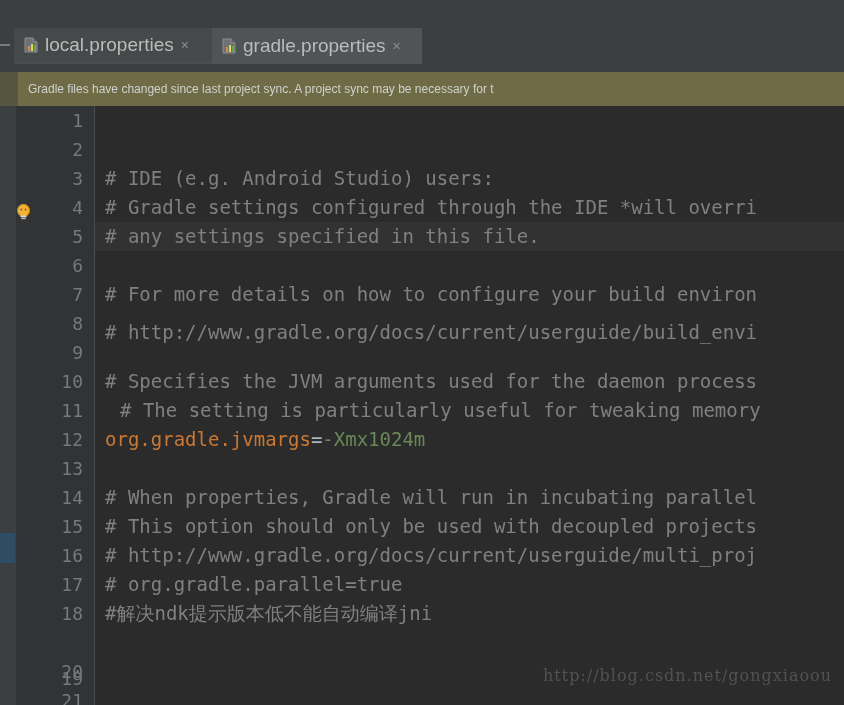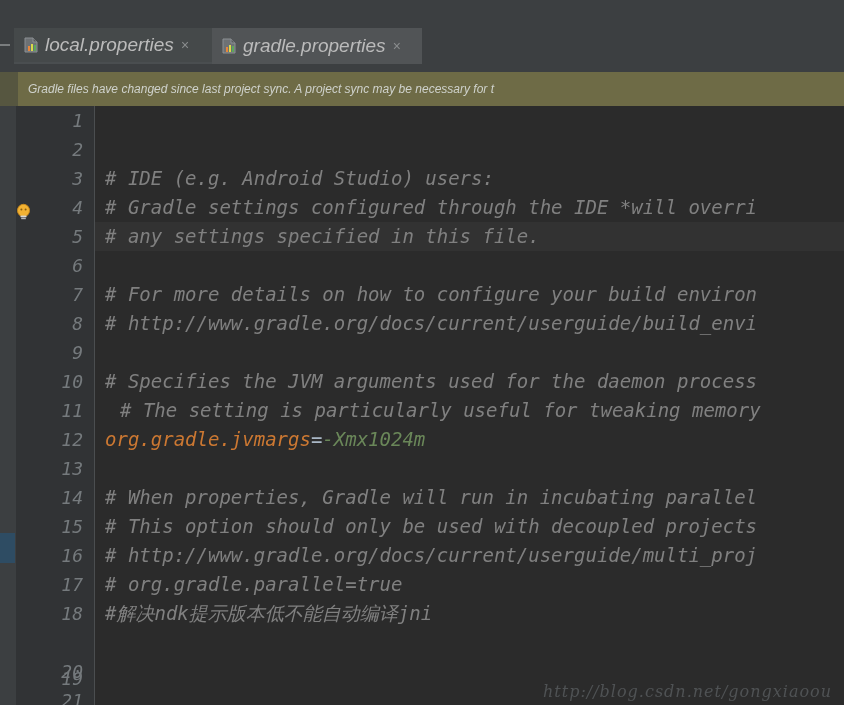--- a/index.html
+++ b/index.html
@@ -7,21 +7,20 @@
     width: 844px; height: 705px;
     overflow: hidden;
     background: #3c3f41;
     font-family: "Liberation Sans", sans-serif;
   }
   #root {
     position: relative;
     width: 844px; height: 705px;
     overflow: hidden;
     background: #c2410c;
-    font-style: italic;
   }
 
   
   #tabbar {
     position: absolute;
     left: 0; top: 0;
     width: 844px; height: 72px;
     background: #3c3f41;
     overflow: hidden;
   }
@@ -181,21 +180,21 @@
   
   #intention-bulb {
     position: absolute;
     left: 16px; top: 97px;
     width: 15px; height: 18px;
   }
 
   
   #watermark {
     position: absolute;
-    right: 12px; bottom: 4px;
+    right: 12px; bottom: 20px;
     font-family: "DejaVu Serif", serif;
     font-size: 16px;
     color: #4f5254;
     letter-spacing: 1px;
     white-space: nowrap;
   }
 </style>
 </head>
 <body>
 
@@ -272,21 +271,21 @@
     <div id="gutter-separator"></div>
 
     <div id="code-area">
         <div class="caret-line-hl" style="top: 116px;"></div>
         <div class="code-line" style="top: 29px;"></div>
         <div class="code-line" style="top: 58px;"><span class="cm"># IDE (e.g. Android Studio) users:</span></div>
         <div class="code-line" style="top: 87px;"><span class="cm"># Gradle settings configured through the IDE *will overri</span></div>
         <div class="code-line" style="top: 116px;"><span class="cm"># any settings specified in this file.</span></div>
         <div class="code-line" style="top: 145px;"></div>
         <div class="code-line" style="top: 174px;"><span class="cm"># For more details on how to configure your build environ</span></div>
-        <div class="code-line" style="top: 203px;"><span class="cm"># http://www.gradle.org/docs/current/userguide/build_envi</span></div>
+        <div class="code-line" style="top: 212px;"><span class="cm"># http://www.gradle.org/docs/current/userguide/build_envi</span></div>
         <div class="code-line" style="top: 232px;"></div>
         <div class="code-line" style="top: 261px;"><span class="cm"># Specifies the JVM arguments used for the daemon process</span></div>
         <div class="code-line" style="top: 290px; margin-left: 15px;"><span class="cm"># The setting is particularly useful for tweaking memory </span></div>
         <div class="code-line" style="top: 319px;"><span class="key">org.gradle.jvmargs</span><span class="eq">=</span><span class="val">-Xmx1024m</span></div>
         <div class="code-line" style="top: 348px;"></div>
         <div class="code-line" style="top: 377px;"><span class="cm"># When properties, Gradle will run in incubating parallel</span></div>
         <div class="code-line" style="top: 406px;"><span class="cm"># This option should only be used with decoupled projects</span></div>
         <div class="code-line" style="top: 435px;"><span class="cm"># http://www.gradle.org/docs/current/userguide/multi_proj</span></div>
         <div class="code-line" style="top: 493px;"><span class="cm">#解决ndk提示版本低不能自动编译jni</span></div>
         <div class="code-line" style="top: 464px;"><span class="cm"># org.gradle.parallel=true</span></div>

